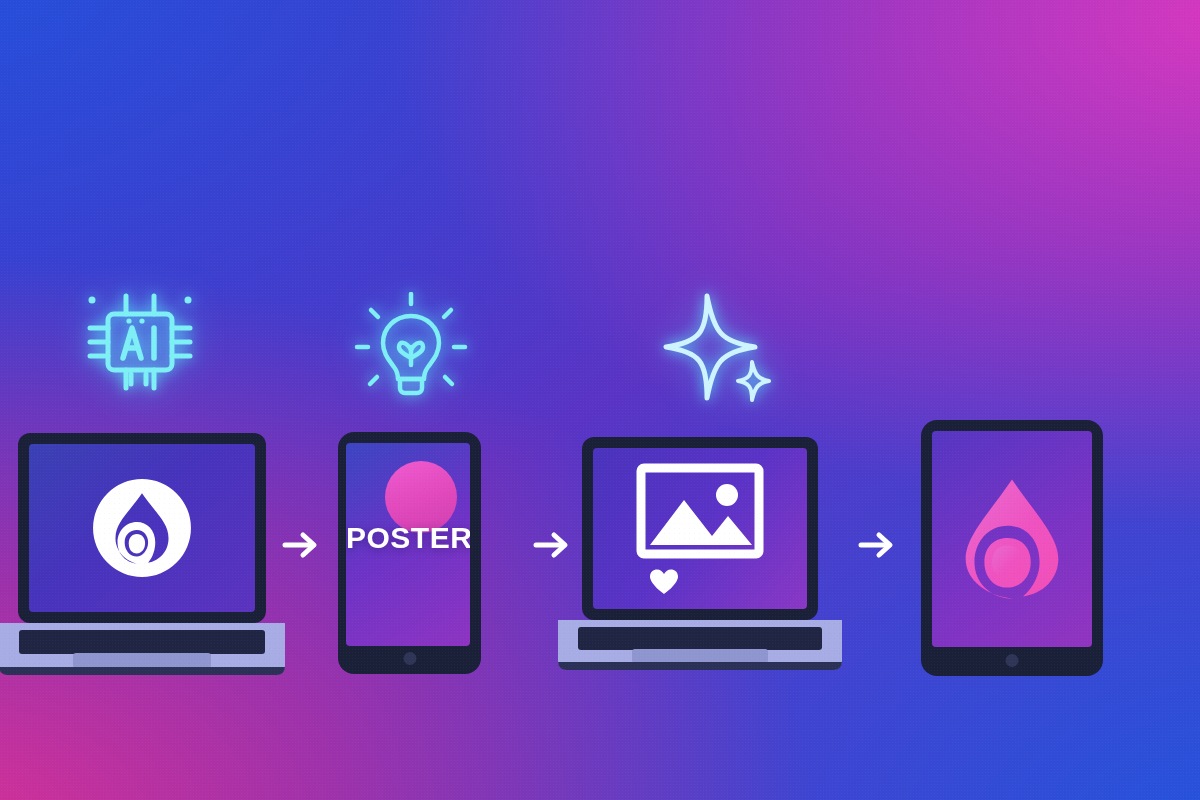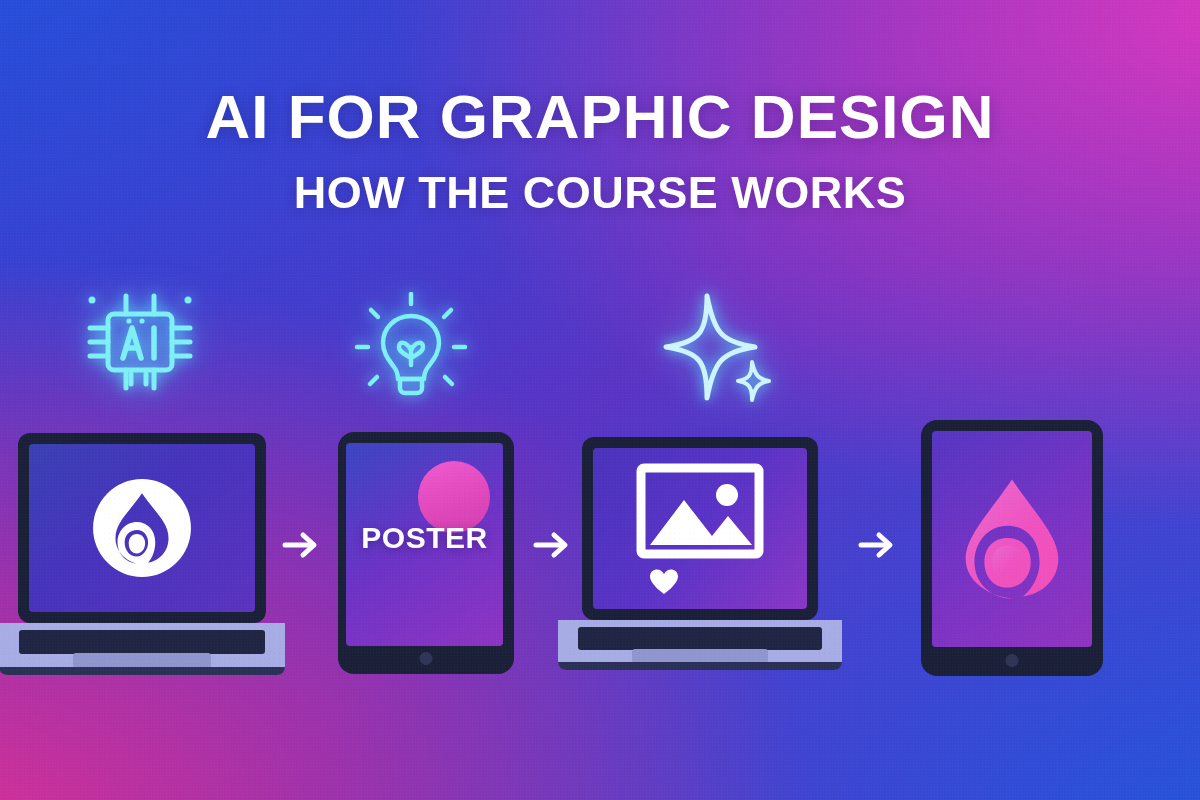--- a/index.html
+++ b/index.html
@@ -131,24 +131,20 @@
 
   #arrow-1{ left:279px; top:523px; }
   #arrow-2{ left:530px; top:523px; }
   #arrow-3{ left:855px; top:523px; }
 </style>
 </head>
 <body>
 
 <div id="stage">
 
-  <div class="titles">
-    <div class="t-main">AI FOR GRAPHIC DESIGN</div>
-    <div class="t-sub">HOW THE COURSE WORKS</div>
-  </div>
 
   <div class="neon" id="icon-chip">
     <svg width="128" height="128" viewBox="0 0 128 128" fill="none" stroke="#7ef0f5" stroke-width="5" stroke-linecap="round" stroke-linejoin="round">
 
       <path d="M38 36 h52 a6 6 0 0 1 6 6 v44 a6 6 0 0 1 -6 6 h-52 a6 6 0 0 1 -6 -6 v-44 a6 6 0 0 1 6 -6 z"></path>
 
       <path d="M32 50 H14"></path>
         <path d="M32 64 H14"></path>
         <path d="M32 78 H14"></path>
 
@@ -228,21 +224,21 @@
   </div>
 
   <div class="arrow" id="arrow-1">
     <svg width="44" height="44" viewBox="0 0 44 44" fill="none" stroke="#ffffff" stroke-width="5" stroke-linecap="round" stroke-linejoin="round">
       <path d="M6 22 H34"></path>
       <path d="M24 12 L35 22 L24 32"></path>
     </svg>
   </div>
 
   <div class="device" id="dev-tablet1">
-    <div class="tb-body" style="width:176px;height:242px;padding-left:8px;">
+    <div class="tb-body" style="width:143px;height:242px;padding-left:8px;">
       <div class="tb-screen scr-g2" style="height:203px;">
         <div class="poster-dot"></div>
         <div class="poster-word">POSTER</div>
       </div>
       <div class="tb-home"></div>
     </div>
   </div>
 
   <div class="arrow" id="arrow-2">
     <svg width="44" height="44" viewBox="0 0 44 44" fill="none" stroke="#ffffff" stroke-width="5" stroke-linecap="round" stroke-linejoin="round">

